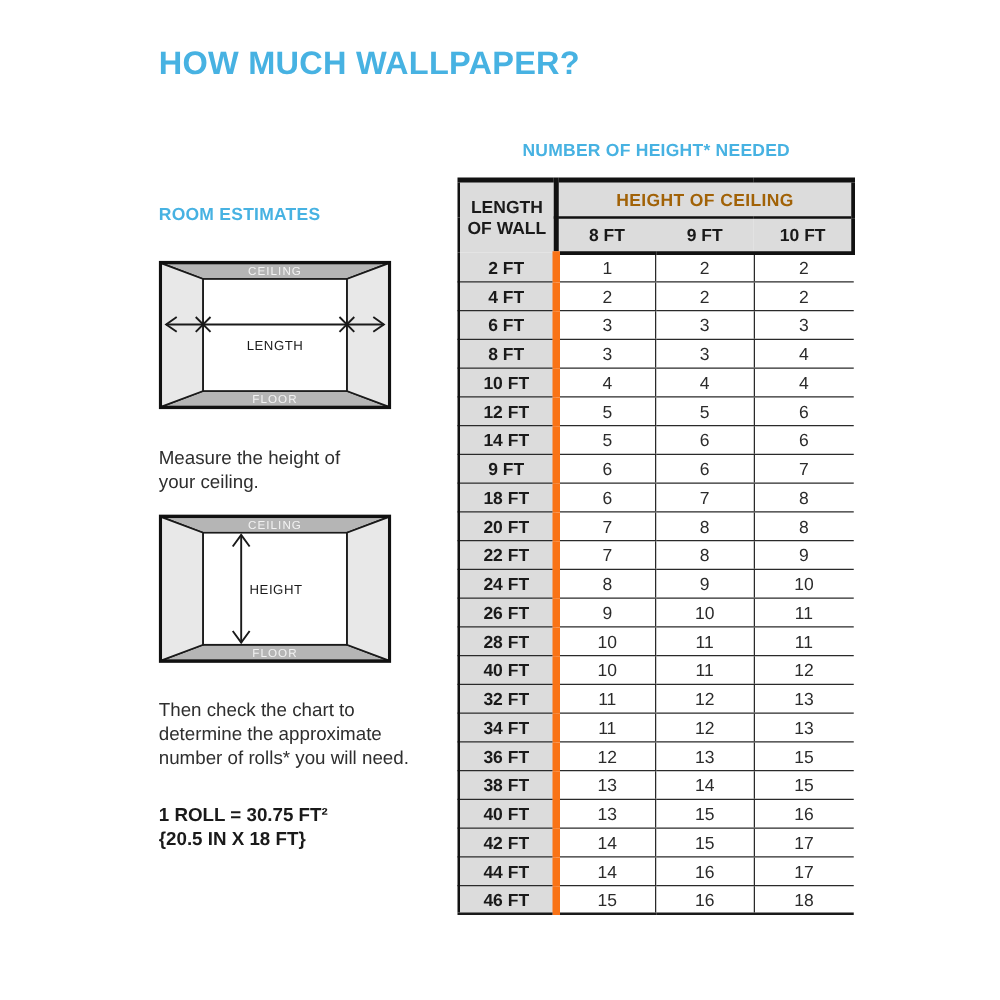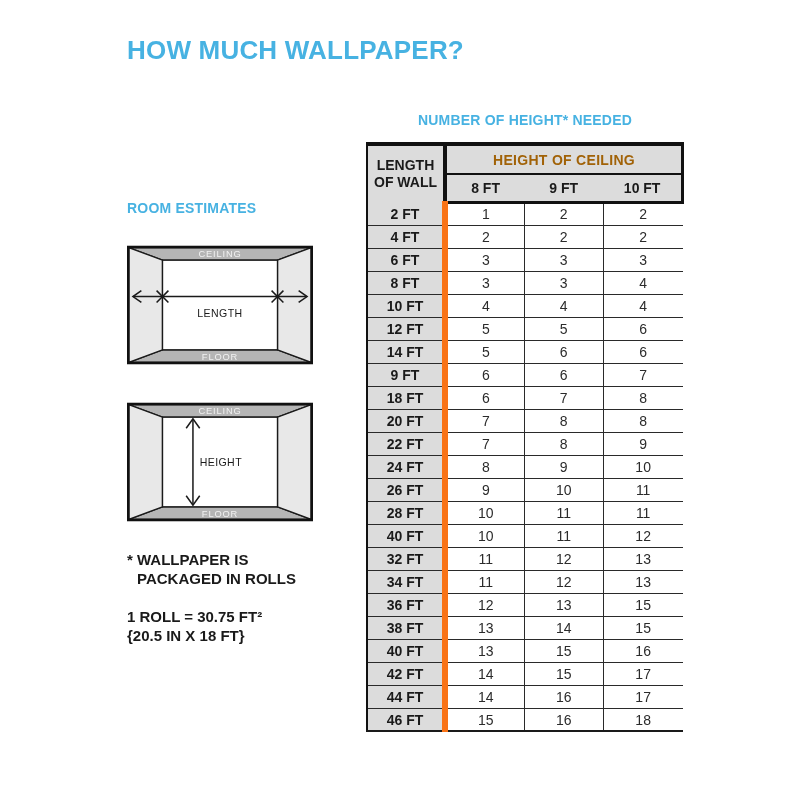--- a/index.html
+++ b/index.html
@@ -111,42 +111,45 @@
           <line x1="35" y1="53" x2="49" y2="67"></line>
           <line x1="35" y1="67" x2="49" y2="53"></line>
           <line x1="171" y1="53" x2="185" y2="67"></line>
           <line x1="171" y1="67" x2="185" y2="53"></line>
         </g>
         <text x="110" y="13.5" text-anchor="middle" font-size="11" letter-spacing="1" fill="#f2f2f2">CEILING</text>
         <text x="110" y="134.5" text-anchor="middle" font-size="11" letter-spacing="1" fill="#f2f2f2">FLOOR</text>
         <text x="110" y="84" text-anchor="middle" font-size="12.5" letter-spacing=".5" fill="#1a1a1a">LENGTH</text>
       </svg>
 
+      <p class="para para2">Measure the height of
+your ceiling.</p>
 
       <svg class="room-diagram diagram2" width="186" height="136" viewBox="0 0 220 140">
         <rect x="0" y="0" width="220" height="140" fill="#ffffff"></rect>
         <polygon points="2,2 218,2 178,17 42,17" fill="#b5b5b5" stroke="#1a1a1a" stroke-width="1.6"></polygon>
         <polygon points="2,138 218,138 178,123 42,123" fill="#b5b5b5" stroke="#1a1a1a" stroke-width="1.6"></polygon>
         <polygon points="2,2 42,17 42,123 2,138" fill="#e8e8e8" stroke="#1a1a1a" stroke-width="1.6"></polygon>
         <polygon points="218,2 178,17 178,123 218,138" fill="#e8e8e8" stroke="#1a1a1a" stroke-width="1.6"></polygon>
         <rect x="42" y="17" width="136" height="106" fill="#ffffff" stroke="#1a1a1a" stroke-width="1.6"></rect>
         <rect x="1.5" y="1.5" width="217" height="137" fill="none" stroke="#111" stroke-width="3.2"></rect>
         <g stroke="#1a1a1a" stroke-width="1.8" fill="none">
           <line x1="78" y1="19" x2="78" y2="121"></line>
           <polyline points="70,30 78,19 86,30"></polyline>
           <polyline points="70,110 78,121 86,110"></polyline>
         </g>
         <text x="110" y="13.5" text-anchor="middle" font-size="11" letter-spacing="1" fill="#f2f2f2">CEILING</text>
         <text x="110" y="134.5" text-anchor="middle" font-size="11" letter-spacing="1" fill="#f2f2f2">FLOOR</text>
         <text x="111" y="75" text-anchor="middle" font-size="12.5" letter-spacing=".5" fill="#1a1a1a">HEIGHT</text>
       </svg>
 
-
-      <p class="note note1">* WALLPAPER IS
-PACKAGED IN ROLLS</p>
+      <p class="para para3">Then check the chart to
+determine the approximate
+number of rolls* you will need.</p>
+
       <p class="note note2">1 ROLL = 30.75 FT²
 {20.5 IN X 18 FT}</p>
     </div>
 
     <div class="right-col">
       <div class="section-heading">NUMBER OF HEIGHT* NEEDED</div>
 
       <table class="rolls">
         <thead>
           <tr>

